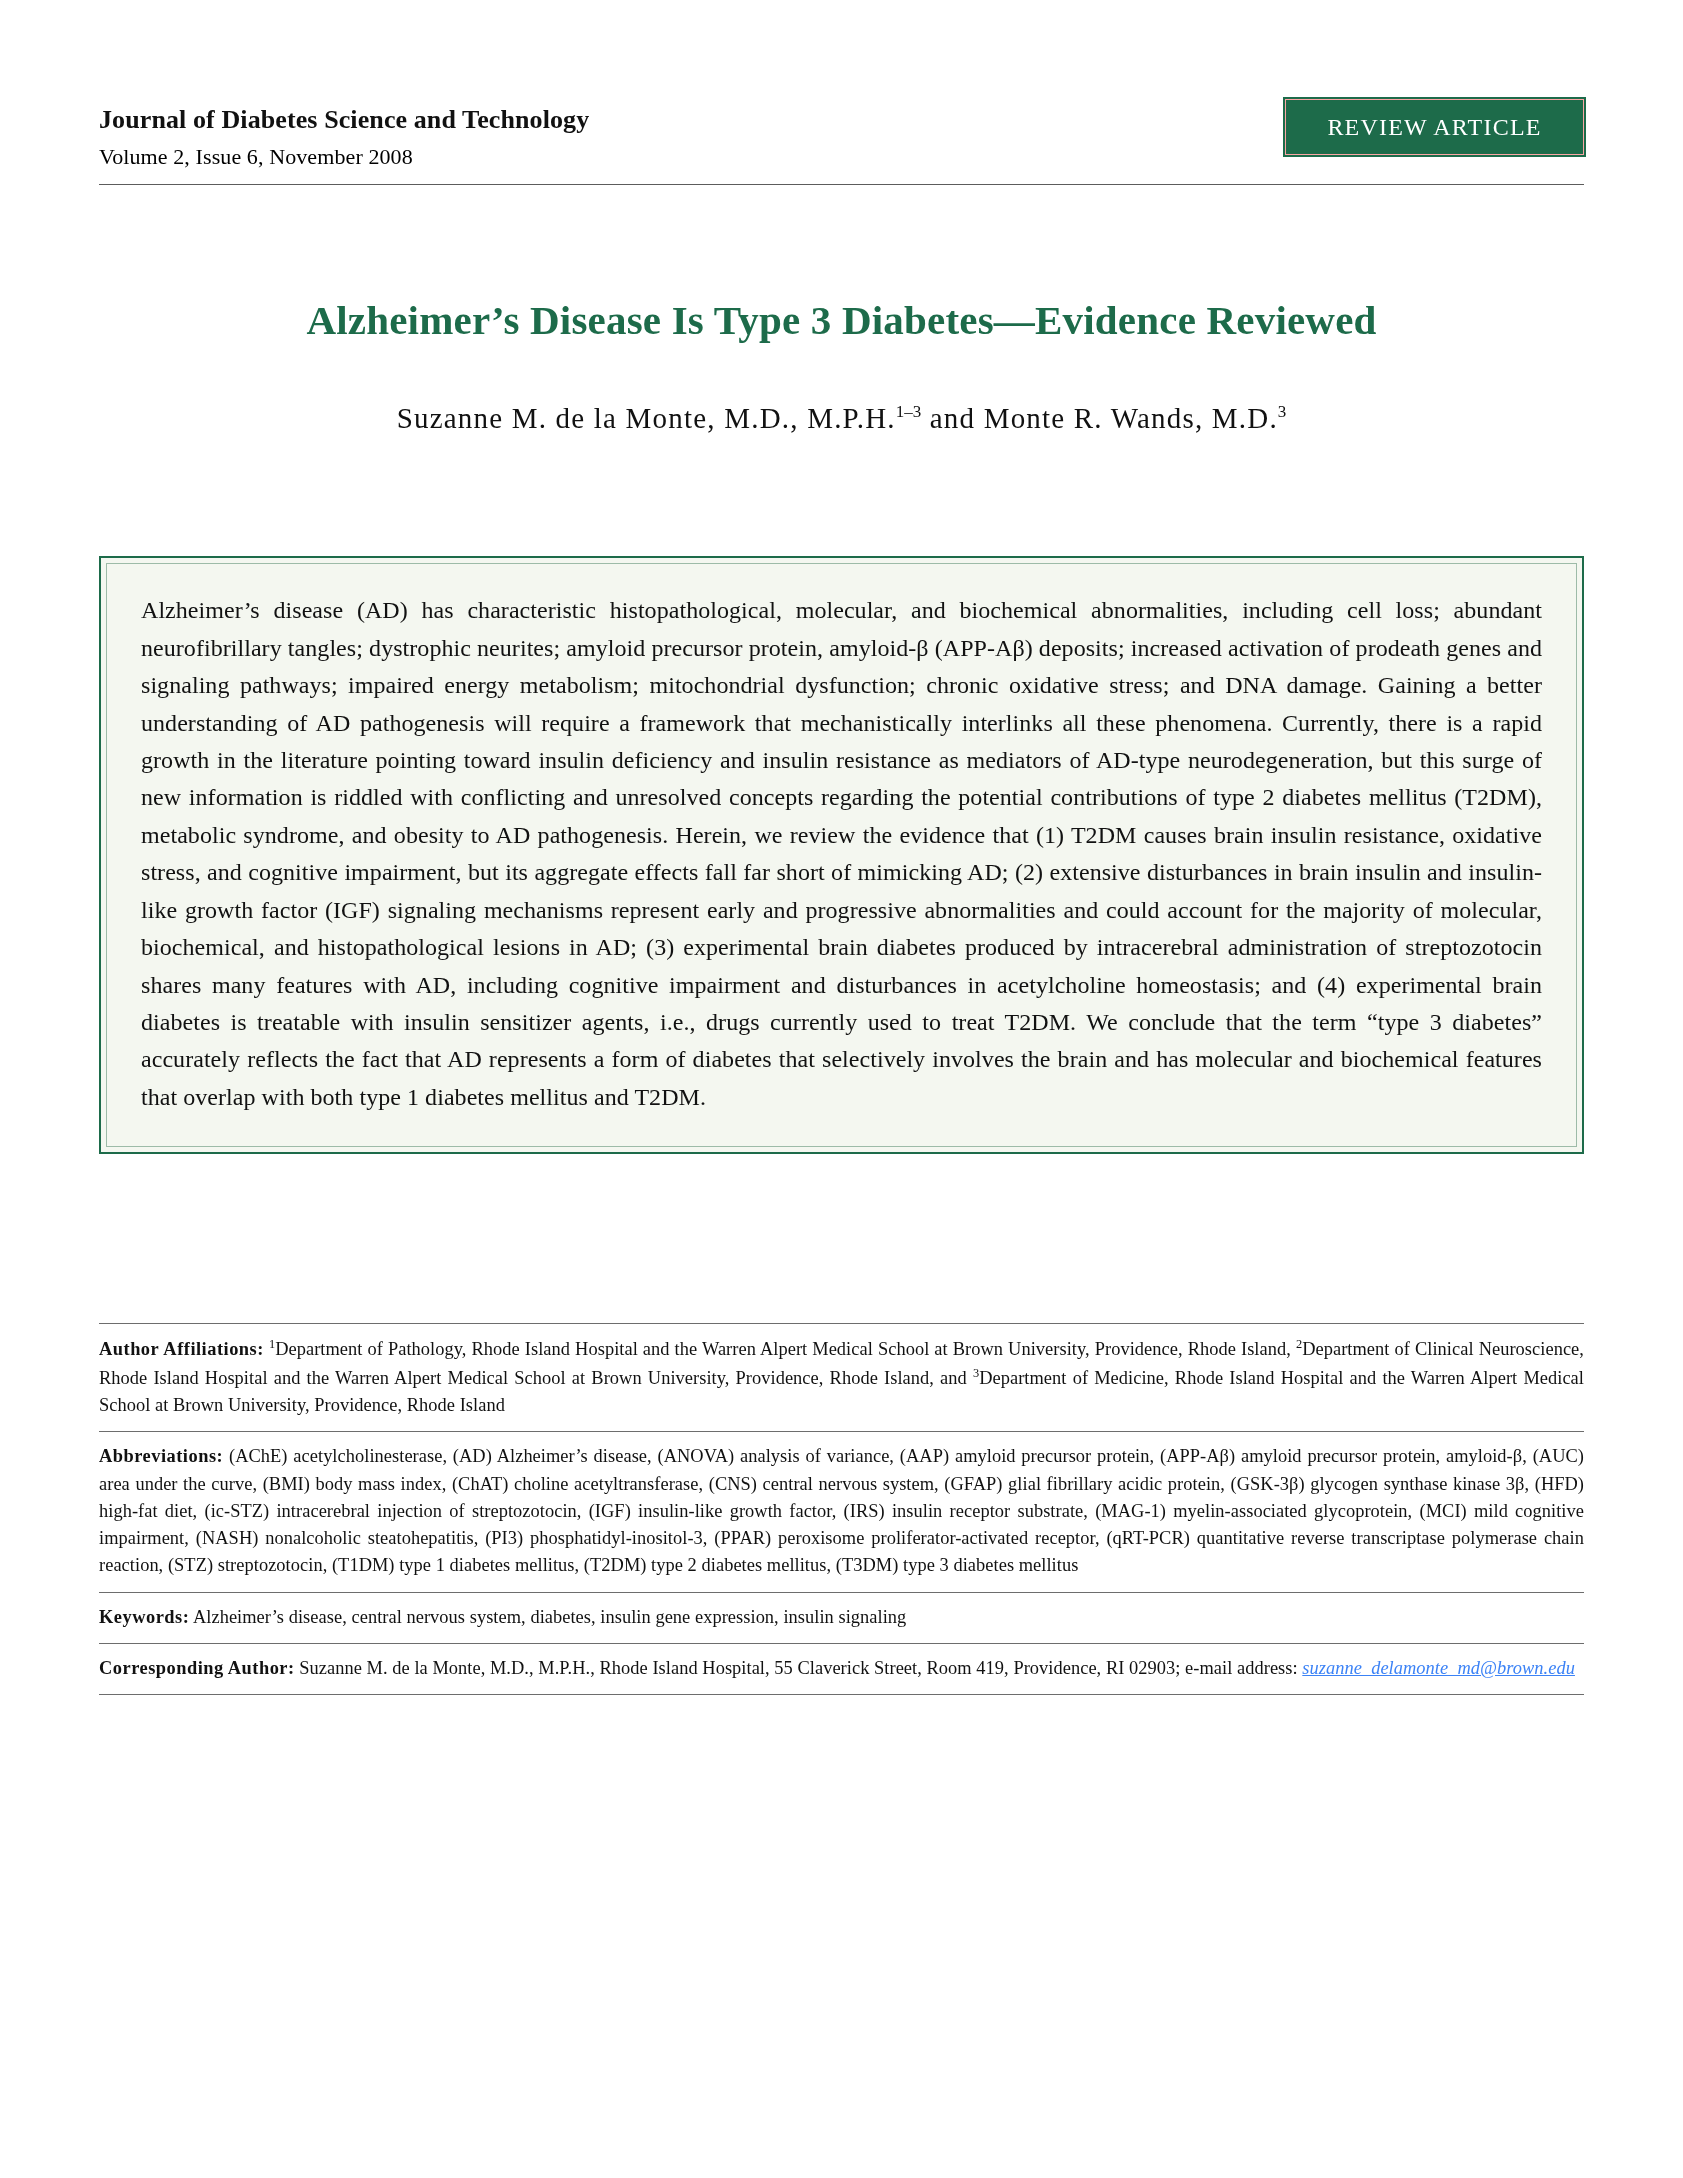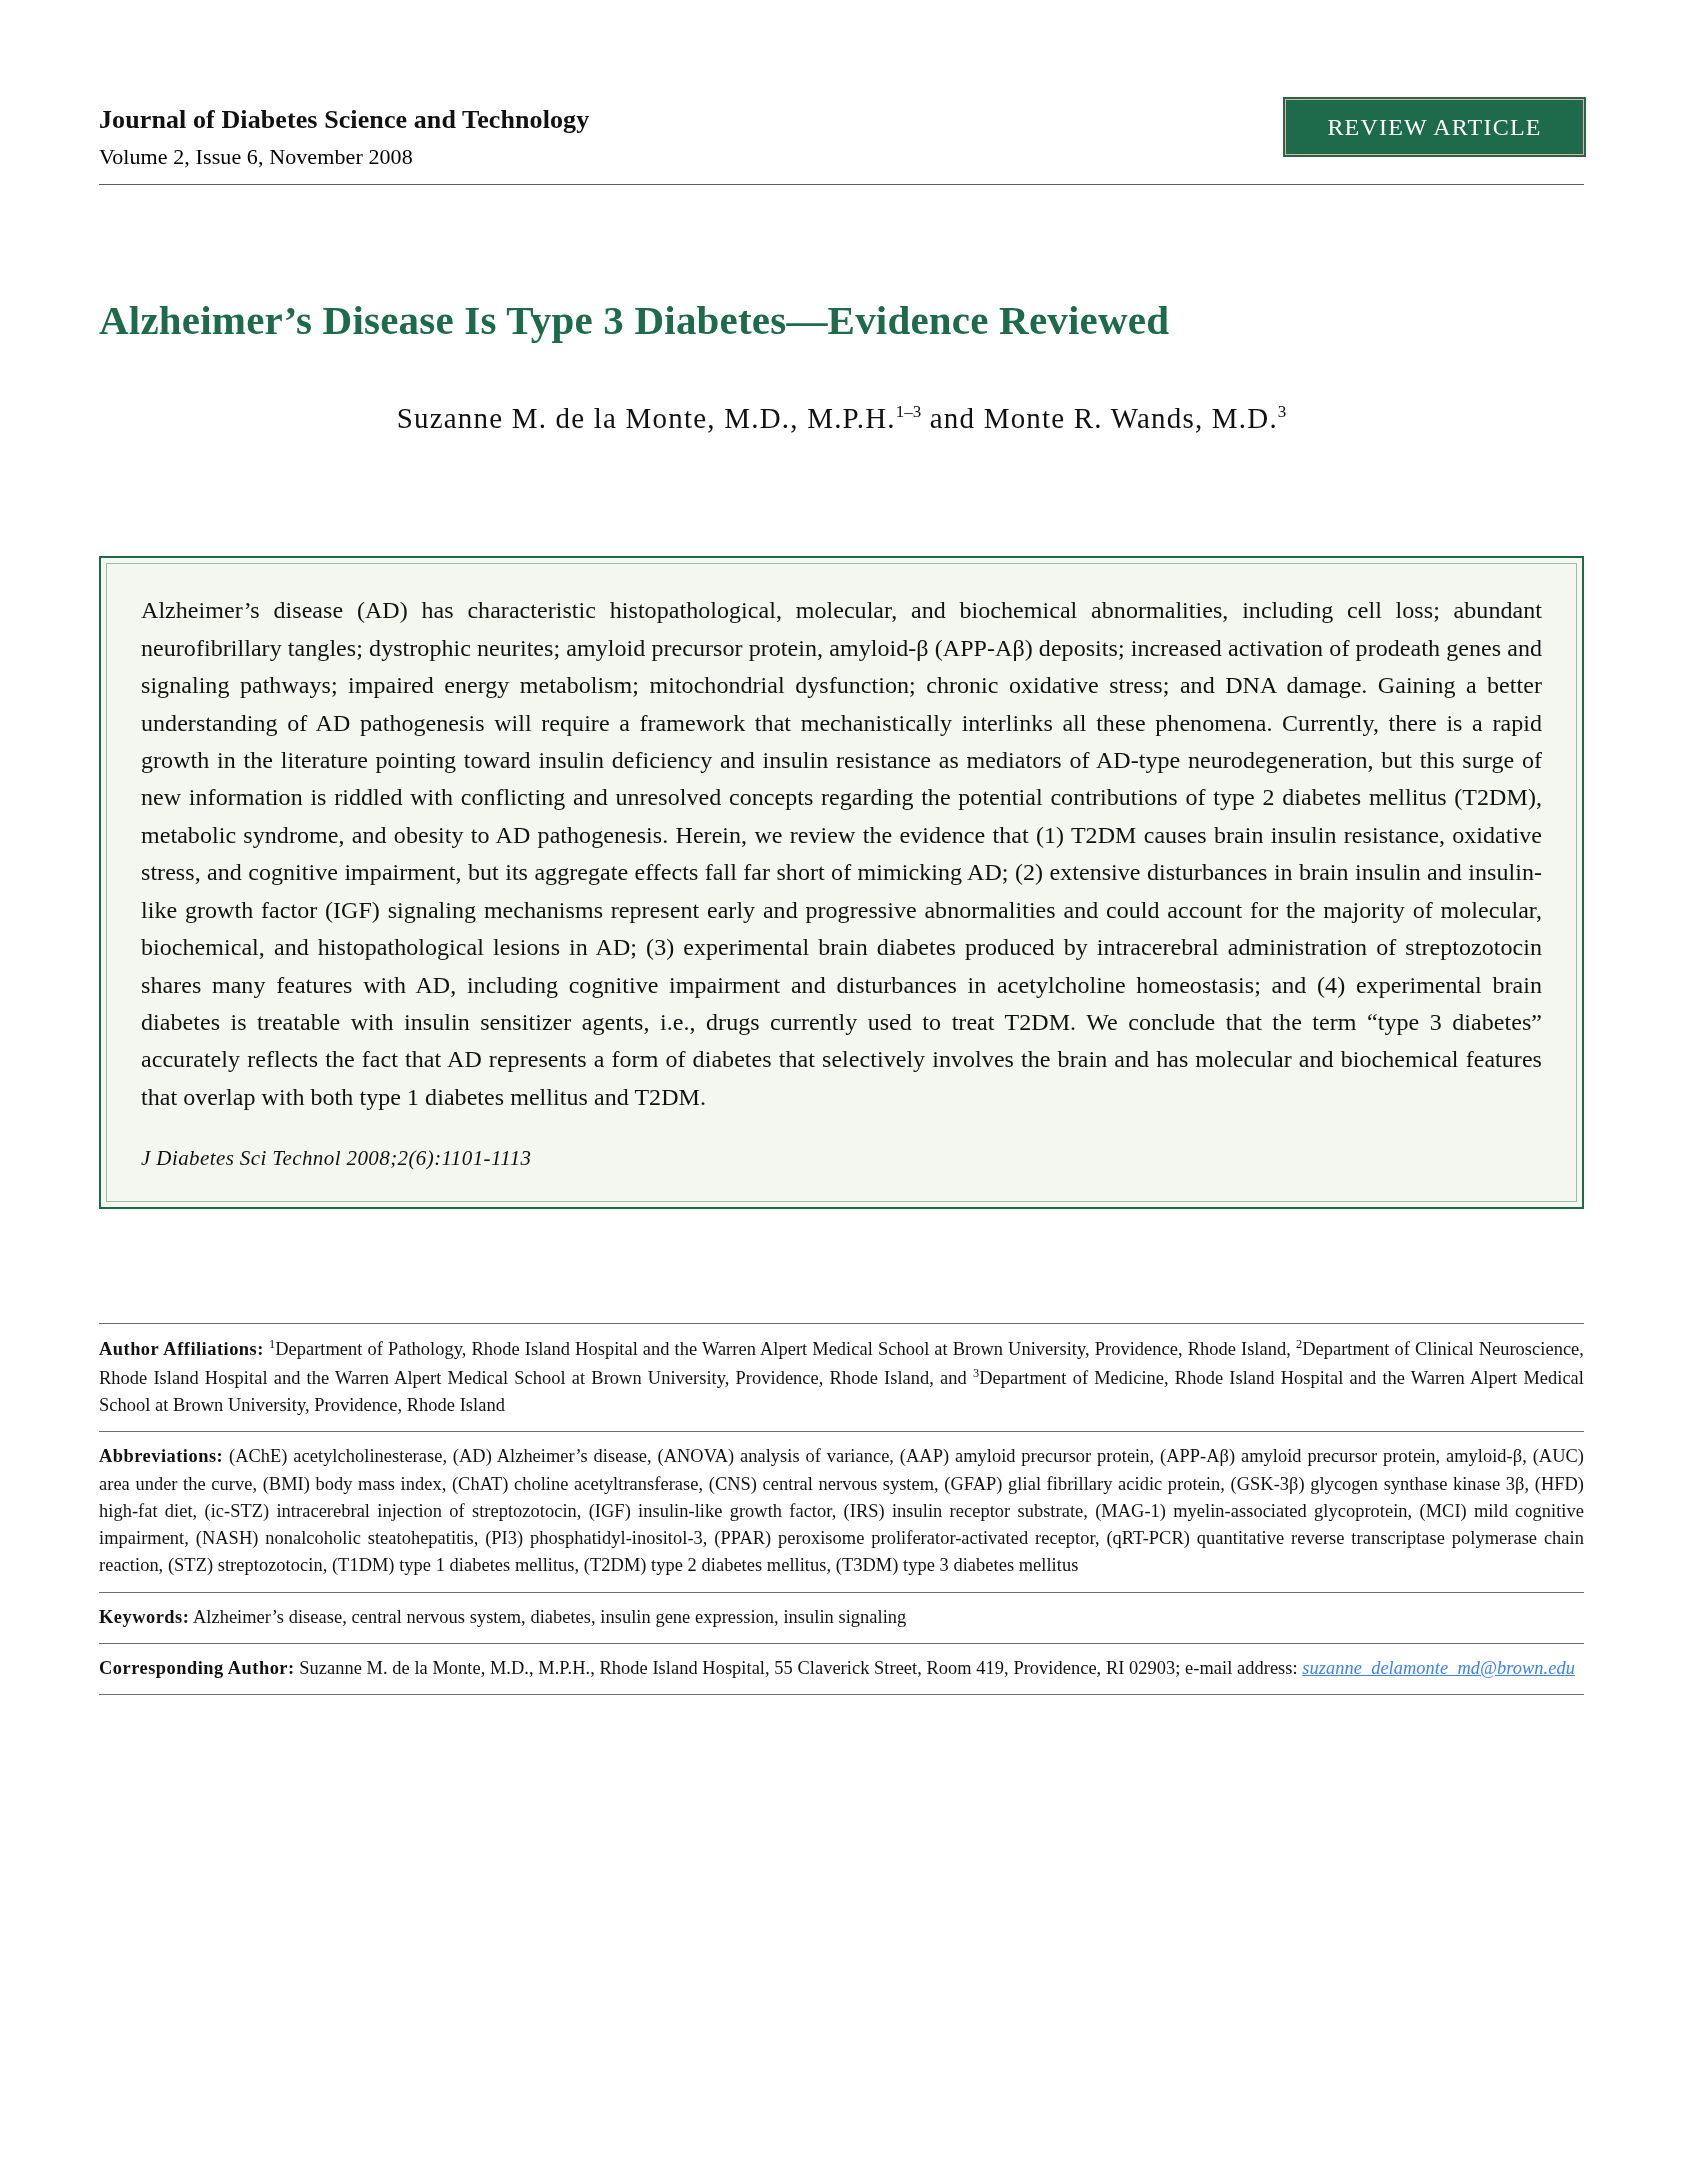--- a/index.html
+++ b/index.html
@@ -58,21 +58,21 @@
     align-items: center;
     justify-content: center;
   }
   .rule-top {
     border-top: 1px solid #5c5c5c;
     margin: 14px 0 0 0;
   }
 
   
   .article-title {
-    text-align: left;
+    text-align: center;
     color: #1d6b4a;
     font-family: "Liberation Serif", serif;
     font-weight: bold;
     font-size: 41px;
     letter-spacing: 0.2px;
     margin: 111px 0 0 0;
     line-height: 1.2;
   }
   .authors {
     text-align: center;
@@ -173,21 +173,20 @@
   </div>
 
   <h1 class="article-title">Alzheimer’s Disease Is Type 3 Diabetes—Evidence Reviewed</h1>
 
   <div class="authors">
     <span>Suzanne M. de la Monte, M.D., M.P.H.</span><sup>1–3</sup><span> and </span><span>Monte R. Wands, M.D.</span><sup>3</sup>
   </div>
 
   <div class="abstract-box">
     <p class="abstract-text">Alzheimer’s disease (AD) has characteristic histopathological, molecular, and biochemical abnormalities, including cell loss; abundant neurofibrillary tangles; dystrophic neurites; amyloid precursor protein, amyloid-β (APP-Aβ) deposits; increased activation of prodeath genes and signaling pathways; impaired energy metabolism; mitochondrial dysfunction; chronic oxidative stress; and DNA damage. Gaining a better understanding of AD pathogenesis will require a framework that mechanistically interlinks all these phenomena. Currently, there is a rapid growth in the literature pointing toward insulin deficiency and insulin resistance as mediators of AD-type neurodegeneration, but this surge of new information is riddled with conflicting and unresolved concepts regarding the potential contributions of type 2 diabetes mellitus (T2DM), metabolic syndrome, and obesity to AD pathogenesis. Herein, we review the evidence that (1) T2DM causes brain insulin resistance, oxidative stress, and cognitive impairment, but its aggregate effects fall far short of mimicking AD; (2) extensive disturbances in brain insulin and insulin-like growth factor (IGF) signaling mechanisms represent early and progressive abnormalities and could account for the majority of molecular, biochemical, and histopathological lesions in AD; (3) experimental brain diabetes produced by intracerebral administration of streptozotocin shares many features with AD, including cognitive impairment and disturbances in acetylcholine homeostasis; and (4) experimental brain diabetes is treatable with insulin sensitizer agents, i.e., drugs currently used to treat T2DM. We conclude that the term “type 3 diabetes” accurately reflects the fact that AD represents a form of diabetes that selectively involves the brain and has molecular and biochemical features that overlap with both type 1 diabetes mellitus and T2DM.</p>
-    <p class="abstract-citation">J Diabetes Sci Technol 2008;2(6):1101-1113</p>
   </div>
 
   <div class="footnotes">
 
     <div class="fn-rule"></div>
     <div class="fn-block">
       <b>Author Affiliations:</b>
       <sup>1</sup><span>Department of Pathology, Rhode Island Hospital and the Warren Alpert Medical School at Brown University, Providence, Rhode Island, </span><sup>2</sup><span>Department of Clinical Neuroscience, Rhode Island Hospital and the Warren Alpert Medical School at Brown University, Providence, Rhode Island, and </span><sup>3</sup><span>Department of Medicine, Rhode Island Hospital and the Warren Alpert Medical School at Brown University, Providence, Rhode Island</span>
     </div>
 

